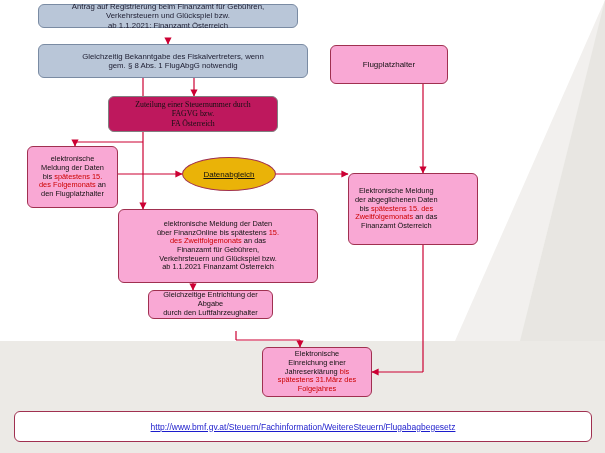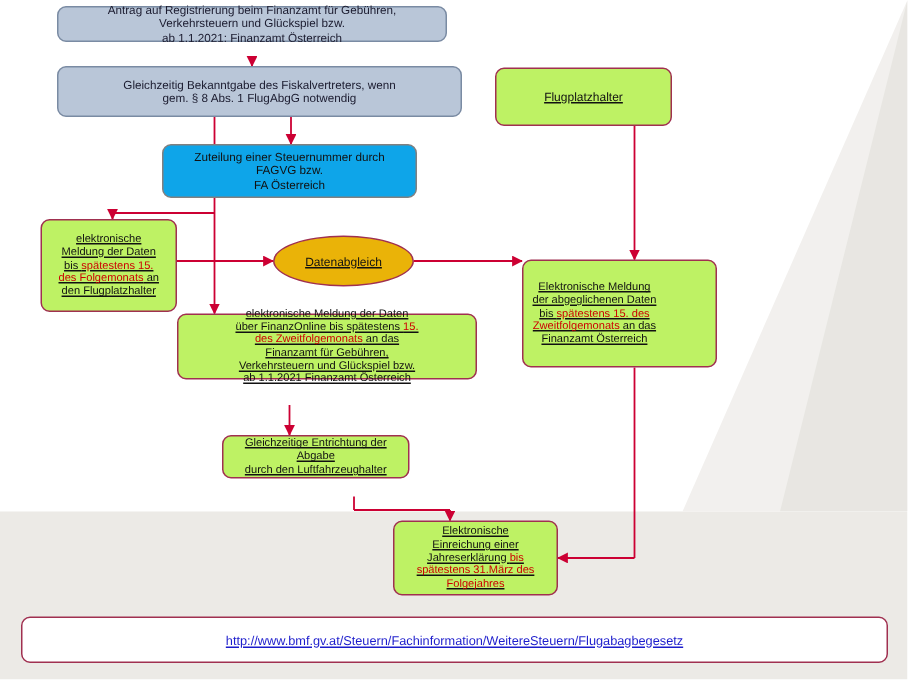--- a/index.html
+++ b/index.html
@@ -54,28 +54,28 @@
     padding: 2px 4px;
   }
   .box span.l { display: block; }
 
   .blue {
     background: #b9c6d8;
     border: 1px solid #7a8ba3;
     color: #1b1b2f;
   }
   .yellow {
-    background: #bef264;
-    border: 1px solid #a03050;
-    text-decoration: underline;
+    background: #f9a8d4;
+    border: 1px solid #a03050;
   }
   .gray {
-    background: #0ea5e9;
+    background: #be185d;
     border: 1px solid #808080;
     color: #111111;
+    font-family: Liberation Serif, serif;
   }
   .ellipse {
     position: absolute;
     box-sizing: border-box;
     border: 1px solid #a03050;
     border-radius: 50%;
     background: #eab308;
     display: flex;
     align-items: center;
     justify-content: center;
@@ -203,21 +203,21 @@
   <div class="box yellow" style="left:348px; top:173px; width:130px; height:72px; font-size:7.4px; justify-content:flex-start; padding-left:6px; text-align:left;">
     <div style="text-align:center;">
       <span class="l">Elektronische Meldung</span>
       <span class="l">der abgeglichenen Daten</span>
       <span class="l"><span>bis </span><span class="red">spätestens 15. des</span></span>
       <span class="l"><span class="red">Zweitfolgemonats</span><span> an das</span></span>
       <span class="l">Finanzamt Österreich</span>
     </div>
   </div>
 
-  <div class="box yellow" style="left:118px; top:209px; width:200px; height:44px; font-size:7.4px;">
+  <div class="box yellow" style="left:118px; top:209px; width:200px; height:74px; font-size:7.4px;">
     <div>
       <span class="l">elektronische Meldung der Daten</span>
       <span class="l"><span>über FinanzOnline bis spätestens </span><span class="red">15.</span></span>
       <span class="l"><span class="red">des Zweitfolgemonats</span><span> an das</span></span>
       <span class="l">Finanzamt für Gebühren,</span>
       <span class="l">Verkehrsteuern und Glückspiel bzw.</span>
       <span class="l">ab 1.1.2021 Finanzamt Österreich</span>
     </div>
   </div>
 

